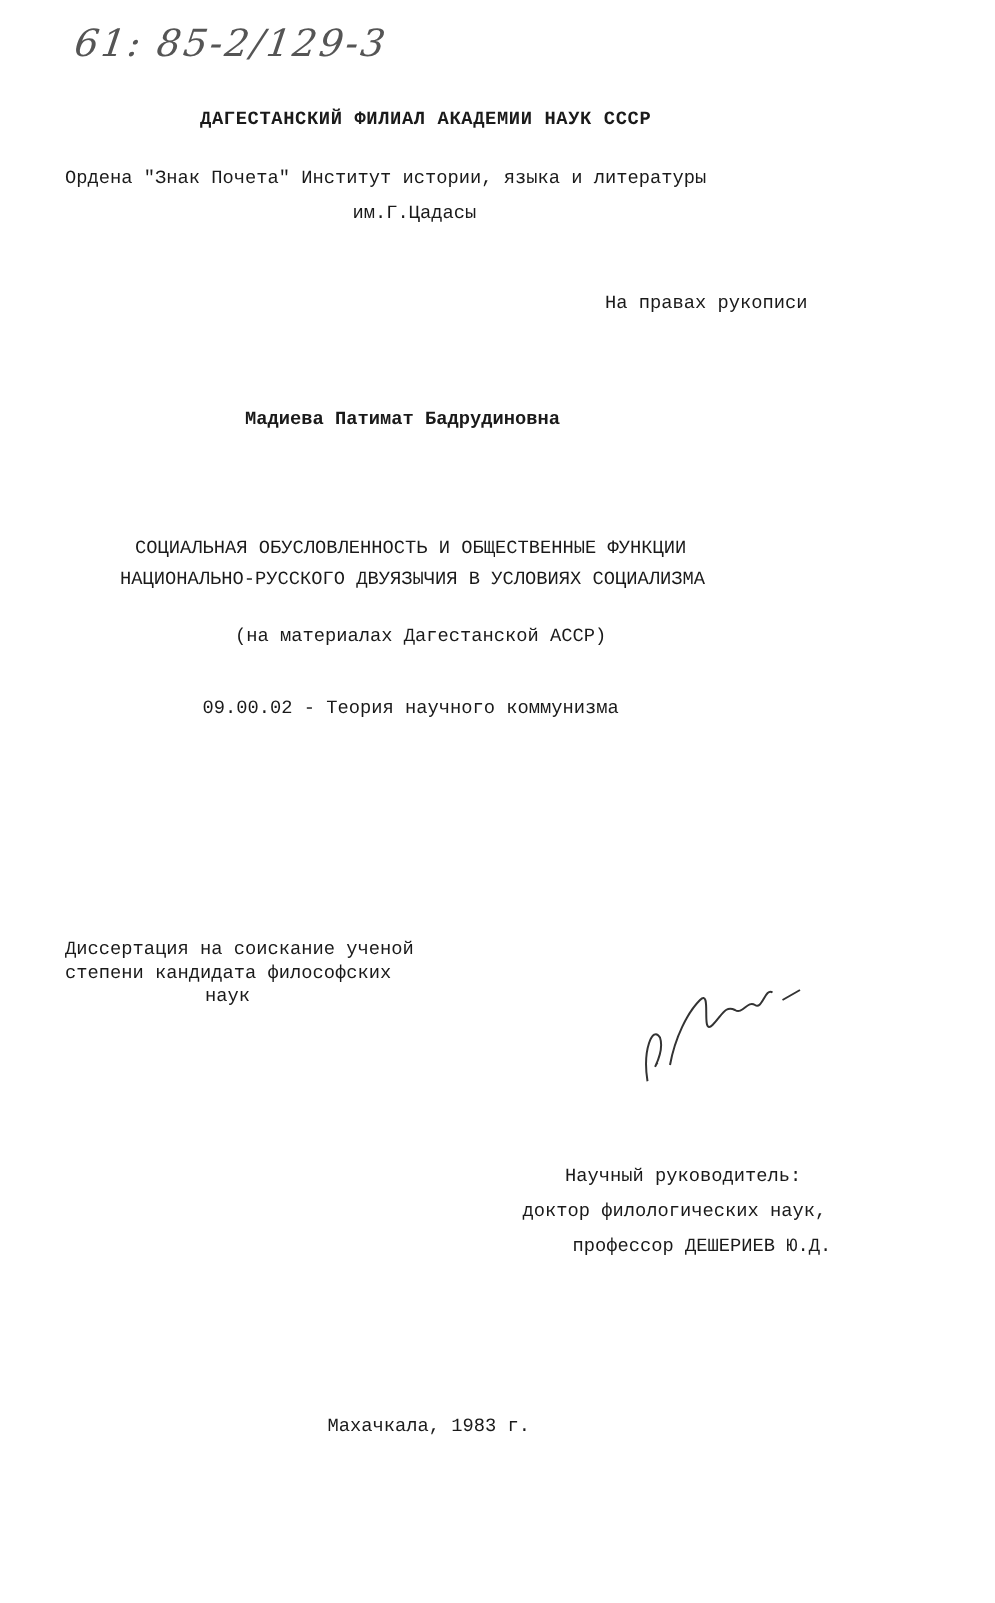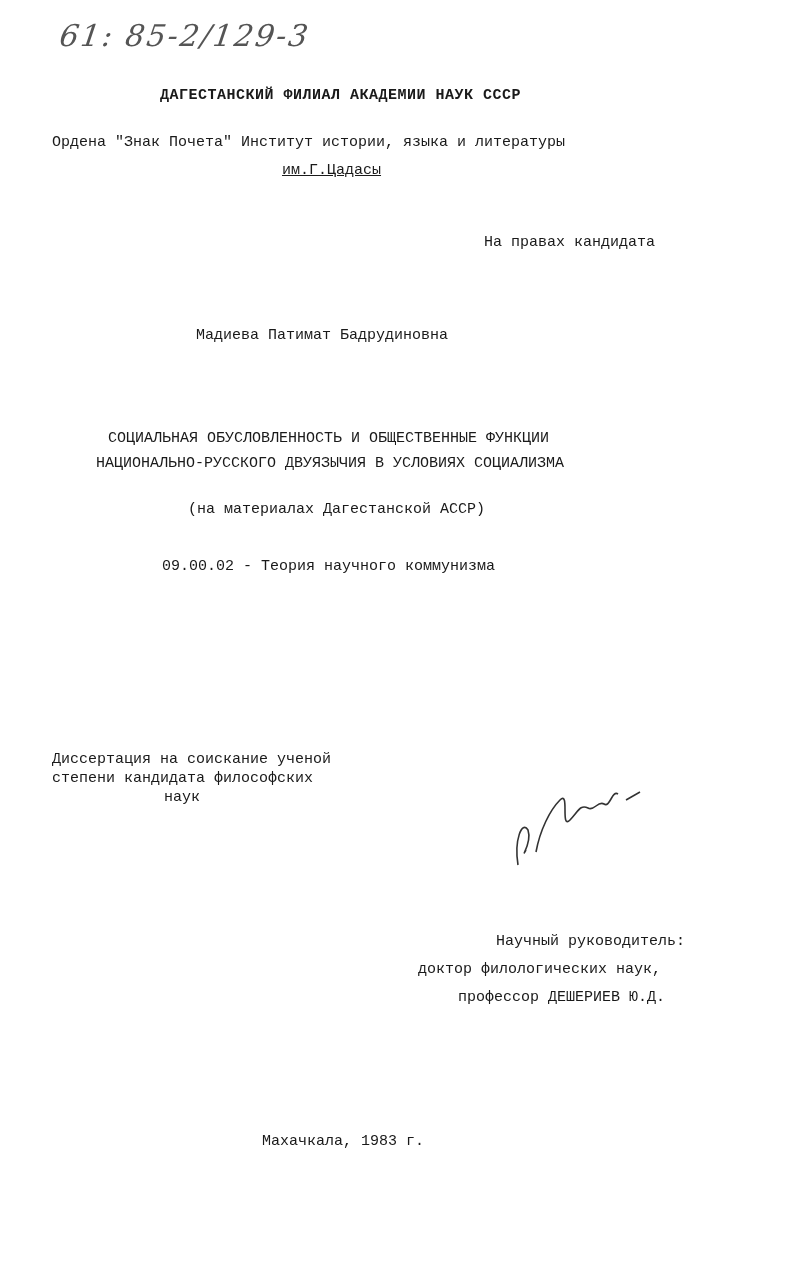--- a/index.html
+++ b/index.html
@@ -11,37 +11,37 @@
   .bold { font-weight: bold; letter-spacing: 0.5px; }
   .sig { position: absolute; left: 500px; top: 770px; width: 150px; height: 100px; }
 </style>
 </head>
 <body>
 
 <div class="hand" style="left:60px; top:18px;">61: 85-2/129-3</div>
 
 <div class="t bold" style="left:160px; top:84px;">ДАГЕСТАНСКИЙ ФИЛИАЛ АКАДЕМИИ НАУК СССР</div>
 <div class="t" style="left:52px; top:131px;">Ордена "Знак Почета" Институт истории, языка и литературы</div>
-<div class="t" style="left:282px; top:159px;text-decoration:underline;">им.Г.Цадасы</div>
+<div class="t" style="left:282px; top:159px;">им.Г.Цадасы</div>
 
-<div class="t" style="left:484px; top:231px;">На правах кандидата</div>
+<div class="t" style="left:484px; top:231px;">На правах рукописи</div>
 
-<div class="t" style="left:196px; top:324px;">Мадиева Патимат Бадрудиновна</div>
+<div class="t" style="left:196px; top:324px;font-weight:bold;">Мадиева Патимат Бадрудиновна</div>
 
 <div class="t" style="left:108px; top:427px;">СОЦИАЛЬНАЯ ОБУСЛОВЛЕННОСТЬ И ОБЩЕСТВЕННЫЕ ФУНКЦИИ</div>
 <div class="t" style="left:96px; top:452px;">НАЦИОНАЛЬНО-РУССКОГО ДВУЯЗЫЧИЯ В УСЛОВИЯХ СОЦИАЛИЗМА</div>
 <div class="t" style="left:188px; top:498px;">(на материалах Дагестанской АССР)</div>
 
 <div class="t" style="left:162px; top:555px;">09.00.02 - Теория научного коммунизма</div>
 
 <div class="t" style="left:52px; top:750px; line-height:20px;">Диссертация на соискание ученой</div>
 <div class="t" style="left:52px; top:769px; line-height:20px;">степени кандидата философских</div>
 <div class="t" style="left:164px; top:788px; line-height:20px;">наук</div>
 
 <svg class="sig" viewBox="0 0 150 100">
   <path d="M18 95 C 14 70, 22 50, 28 60 C 32 72, 20 90, 26 80 M 36 82 C 40 60, 50 40, 60 30 C 70 20, 60 60, 70 50 C 78 42, 80 34, 88 38 C 94 42, 98 30, 104 34 C 110 38, 112 20, 118 24 M 126 30 L 140 22" fill="none" stroke="#333" stroke-width="1.6"></path>
 </svg>
 
-<div class="t" style="left:452px; top:930px;margin-left:44px;">Научный руководитель:</div>
+<div class="t" style="left:452px; top:930px;">Научный руководитель:</div>
 <div class="t" style="left:418px; top:958px;text-align:right;">доктор филологических наук,</div>
 <div class="t" style="left:440px; top:986px;margin-left:18px;">профессор ДЕШЕРИЕВ Ю.Д.</div>
 
 <div class="t" style="left:262px; top:1130px;">Махачкала, 1983 г.</div>
 
 </body></html>

